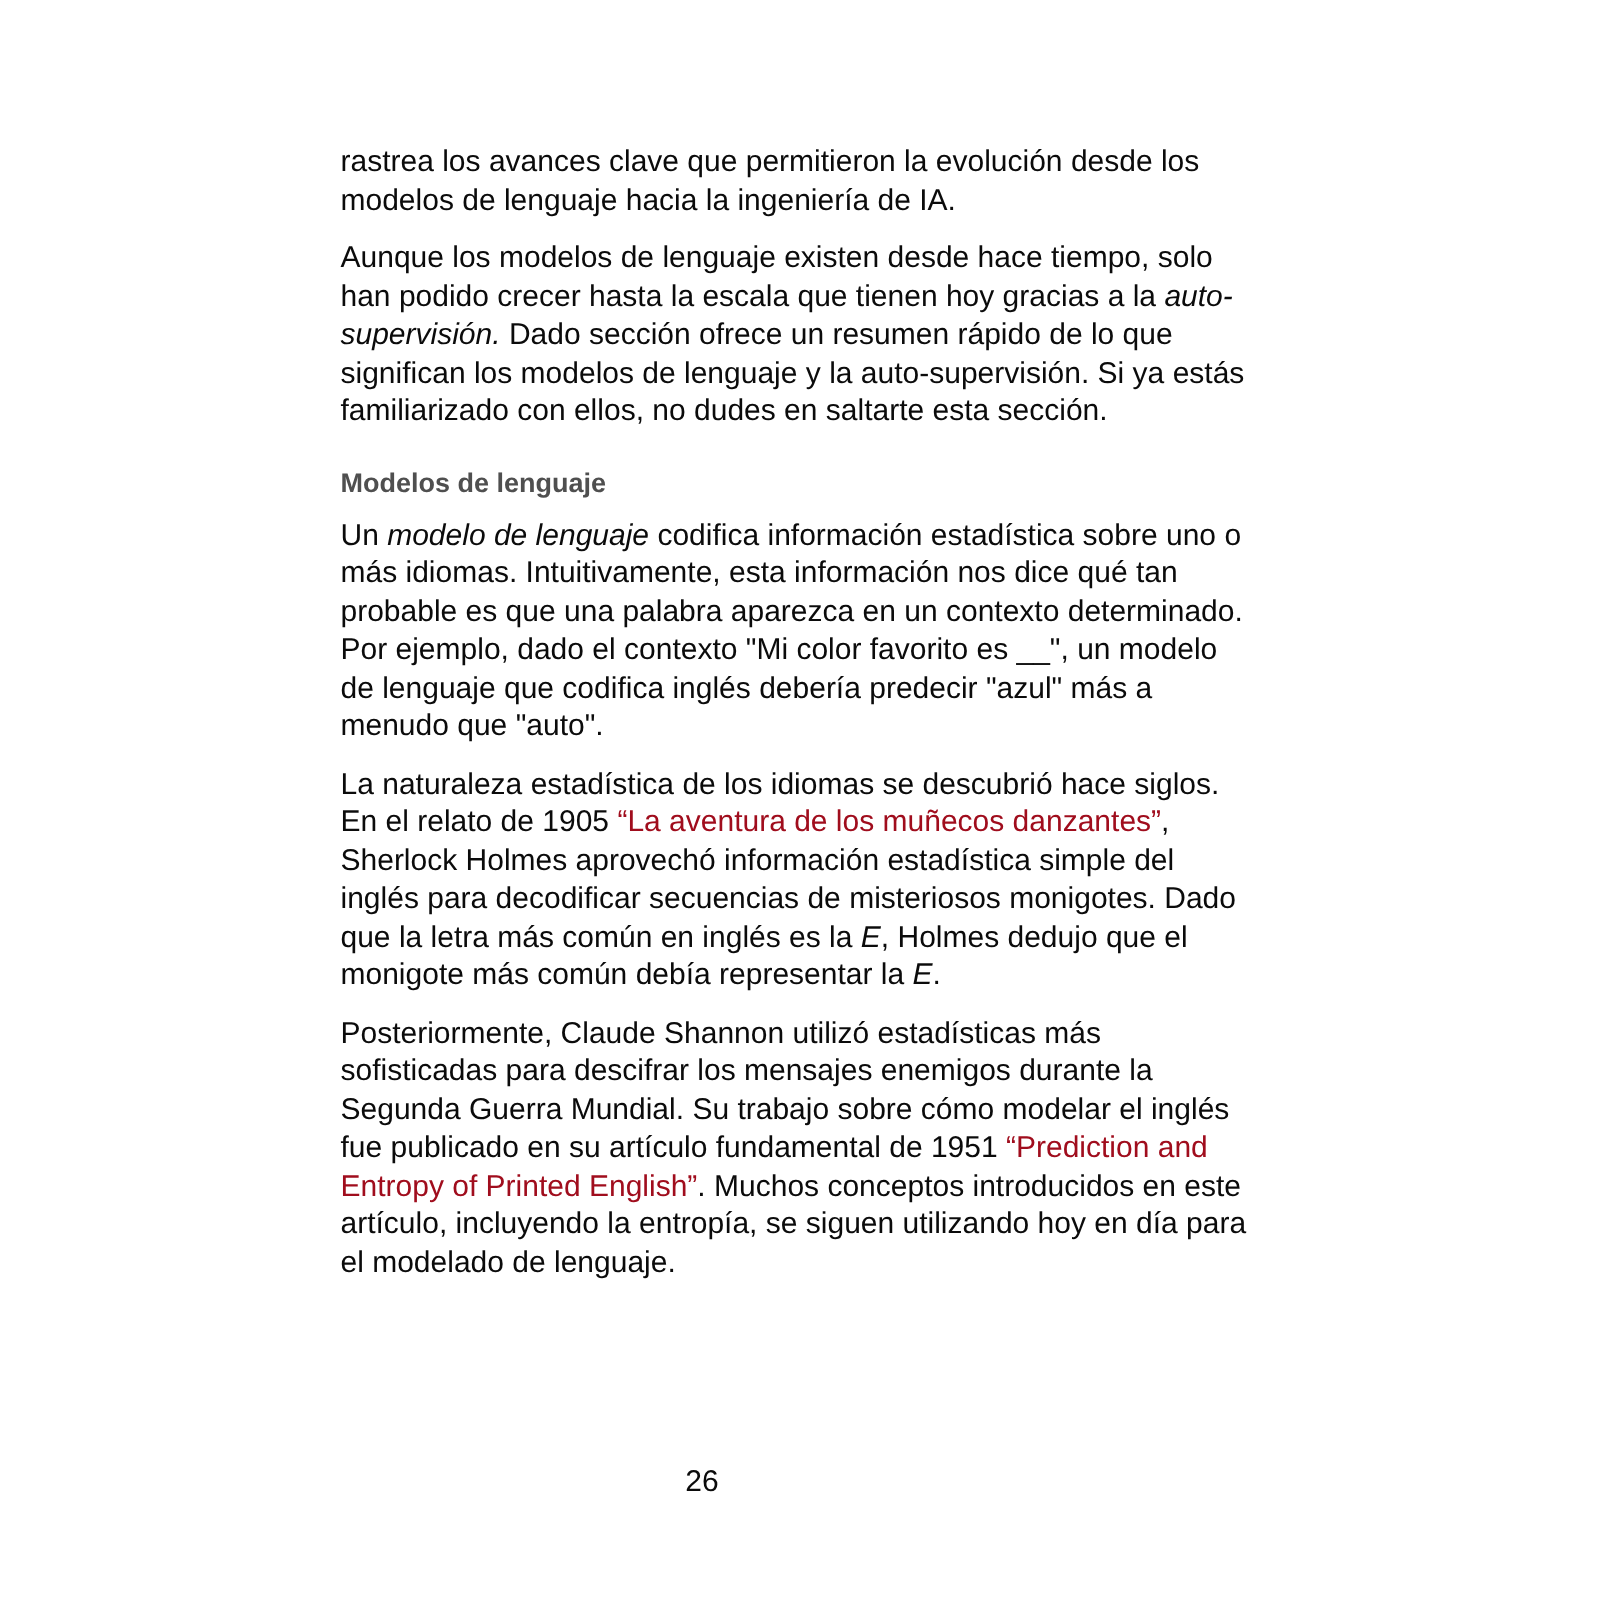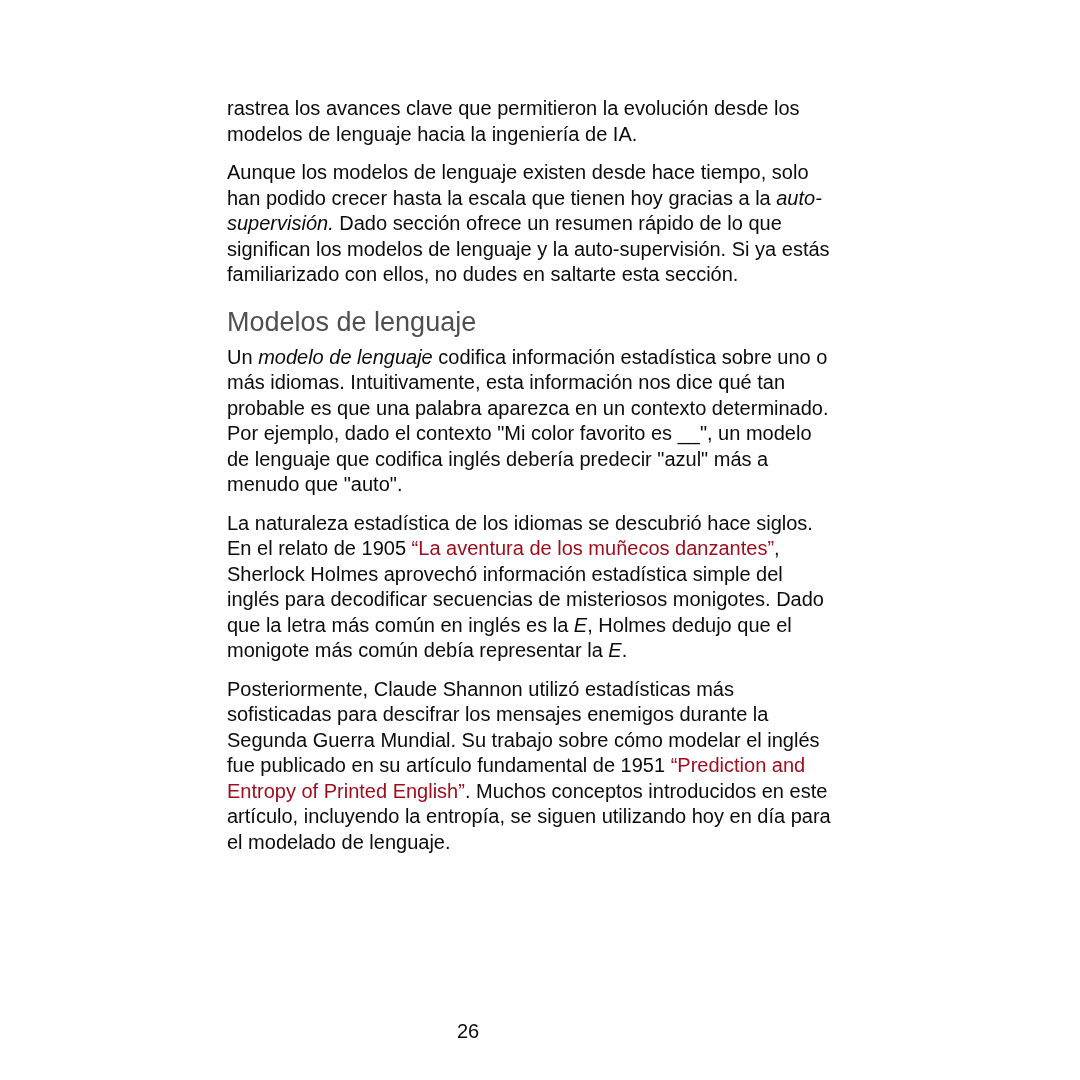--- a/index.html
+++ b/index.html
@@ -34,36 +34,36 @@
   h1.section-heading{
     margin:35px 0 10px 0;
     font-size:25.5px;
     line-height:31px;
     font-weight:bold;
     color:var(--color-heading);
     letter-spacing:-0.2px;
   }
   h2.subsection-heading{
     margin:22px 0 11px 0;
-    font-size:27px;
+    font-size:18px;
     line-height:24px;
-    font-weight:normal;
+    font-weight:bold;
     color:var(--color-subheading);
   }
   i.italic-run{font-style:italic;}
   a.text-link{
     color:var(--color-link);
     text-decoration:none;
     cursor:pointer;
     text-align:right;
   }
   .page-footer{
     position:absolute;
     left:0;
-    top:1019px;
+    top:976px;
     width:936px;
     text-align:center;
   }
   .page-number{
     font-size:20px;
     line-height:25px;
     color:var(--color-text);
   }
 </style>
 </head>

